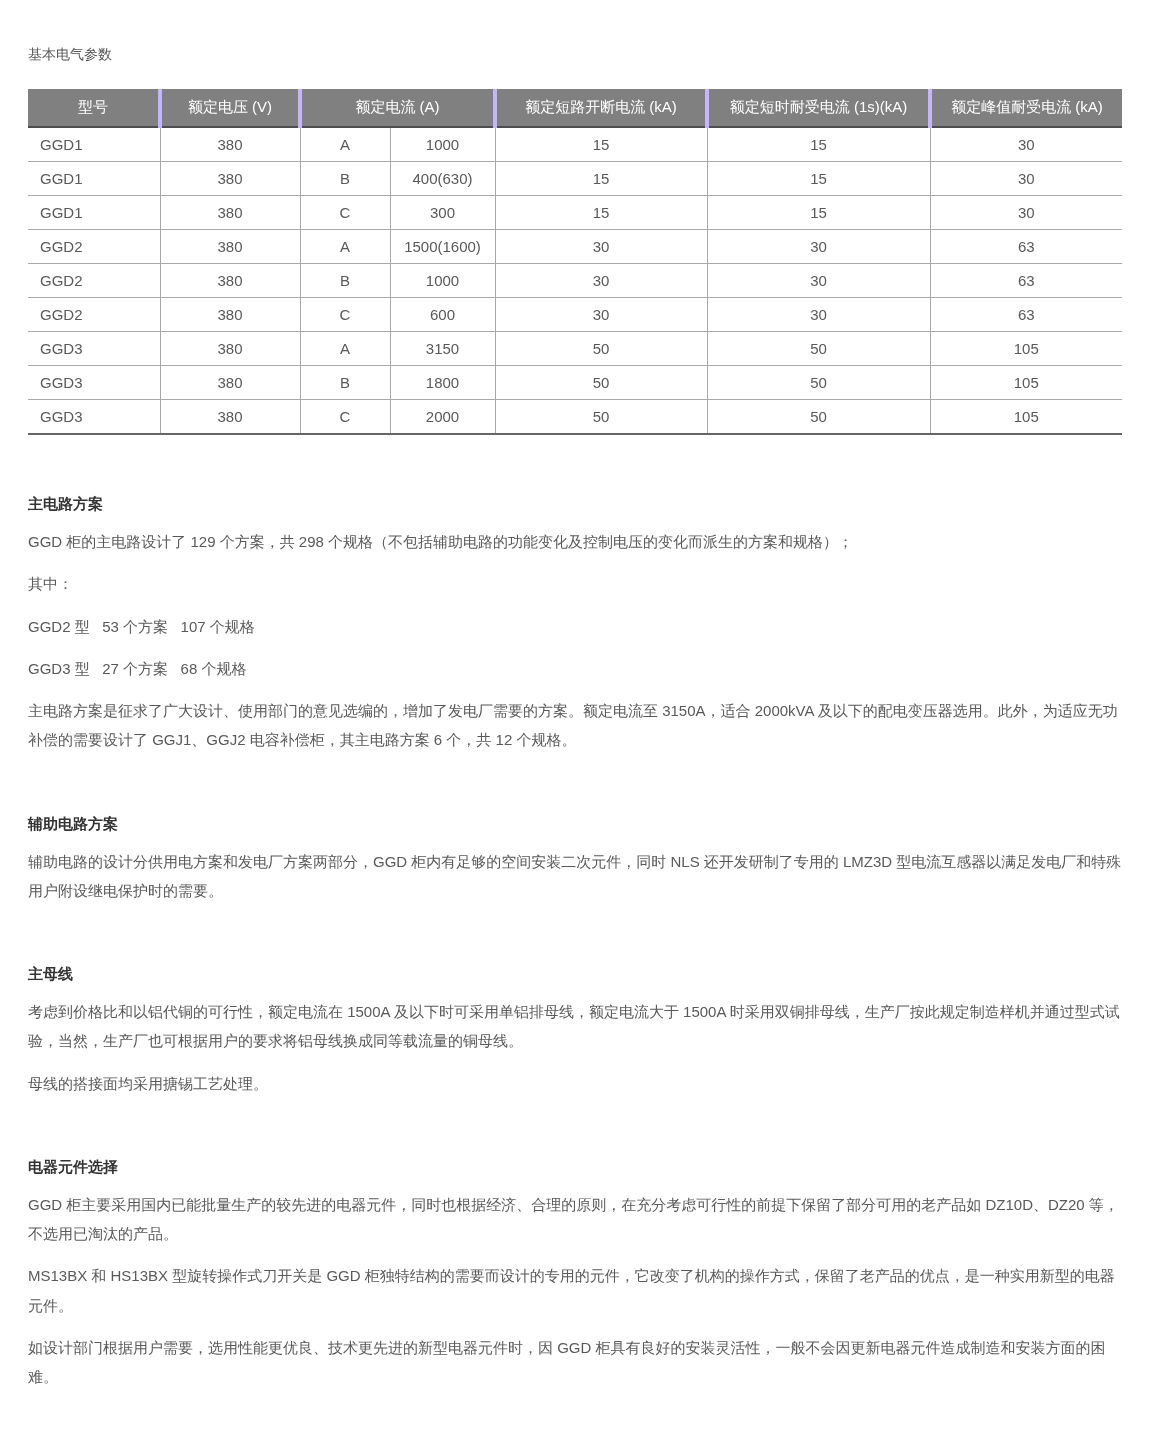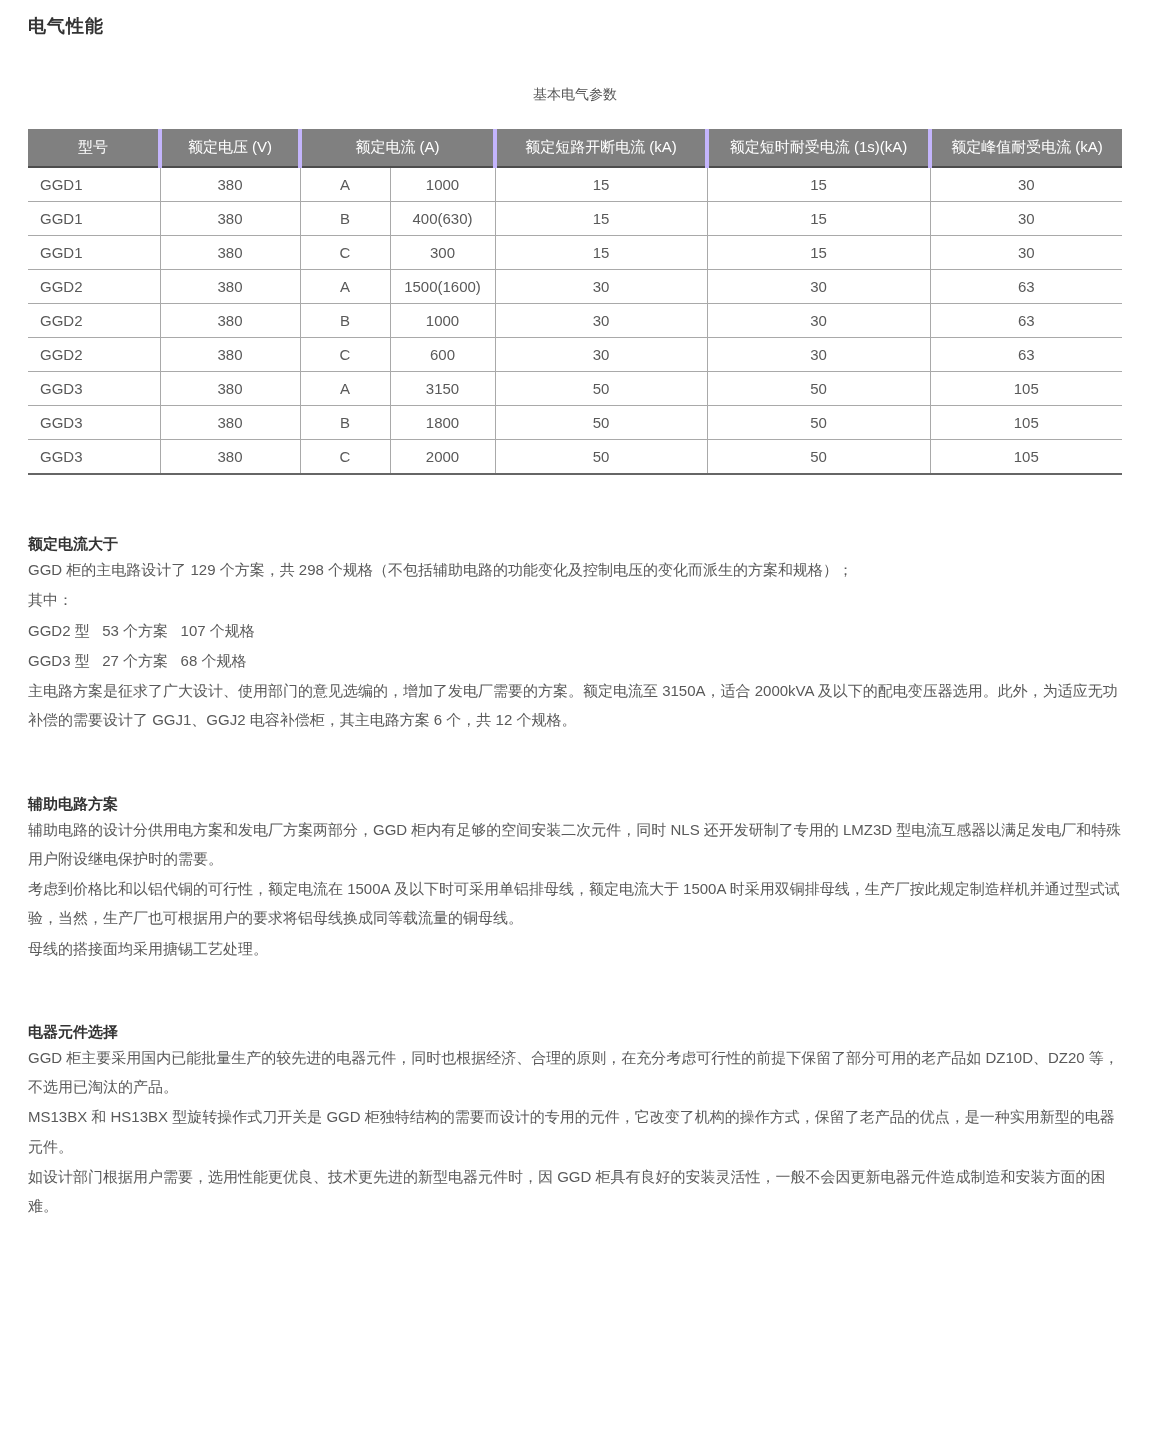--- a/index.html
+++ b/index.html
@@ -16,22 +16,21 @@
   .page-title {
     font-size:18px;
     font-weight:bold;
     color:#333333;
     margin:0;
     letter-spacing:1px;
   }
   .table-caption {
     font-size:14px;
     color:#555555;
-    margin-top:48px;
-    text-align:center;
+    margin-top:32px;
   }
   table.spec-table {
     border-collapse:collapse;
     width:100%;
     margin-top:25px;
     table-layout:fixed;
   }
   table.spec-table thead th {
     background:#808080;
     color:#ffffff;
@@ -60,31 +59,30 @@
   table.spec-table tbody tr:last-child td { border-bottom:2px solid #666666; }
   .section-heading {
     font-size:15px;
     font-weight:bold;
     color:#333333;
     margin:60px 0 0 0;
   }
   .section p {
     font-size:15px;
     line-height:1.95;
-    margin:1px 0 0 0;
+    margin:13px 0 0 0;
     color:#595959;
     white-space:pre-wrap;
   }
 </style>
 </head>
 <body>
 
 <div class="page">
 
-  <h1 class="page-title">电气性能</h1>
 
   <div class="table-caption">基本电气参数</div>
 
   <table class="spec-table">
     <colgroup>
       <col style="width:132px">
       <col style="width:140px">
       <col style="width:90px">
       <col style="width:105px">
       <col style="width:212px">
@@ -180,34 +178,35 @@
         <td>C</td>
         <td>2000</td>
         <td>50</td>
         <td>50</td>
         <td>105</td>
       </tr>
     </tbody>
   </table>
 
   <div class="section">
-    <h2 class="section-heading">额定电流大于</h2>
+    <h2 class="section-heading">主电路方案</h2>
     <p>GGD 柜的主电路设计了 129 个方案，共 298 个规格（不包括辅助电路的功能变化及控制电压的变化而派生的方案和规格）；</p>
     <p>其中：</p>
     <p>GGD2 型   53 个方案   107 个规格</p>
     <p>GGD3 型   27 个方案   68 个规格</p>
     <p>主电路方案是征求了广大设计、使用部门的意见选编的，增加了发电厂需要的方案。额定电流至 3150A，适合 2000kVA 及以下的配电变压器选用。此外，为适应无功补偿的需要设计了 GGJ1、GGJ2 电容补偿柜，其主电路方案 6 个，共 12 个规格。</p>
   </div>
 
   <div class="section">
     <h2 class="section-heading">辅助电路方案</h2>
     <p>辅助电路的设计分供用电方案和发电厂方案两部分，GGD 柜内有足够的空间安装二次元件，同时 NLS 还开发研制了专用的 LMZ3D 型电流互感器以满足发电厂和特殊用户附设继电保护时的需要。</p>
   </div>
 
   <div class="section">
+    <h2 class="section-heading">主母线</h2>
     <p>考虑到价格比和以铝代铜的可行性，额定电流在 1500A 及以下时可采用单铝排母线，额定电流大于 1500A 时采用双铜排母线，生产厂按此规定制造样机并通过型式试验，当然，生产厂也可根据用户的要求将铝母线换成同等载流量的铜母线。</p>
     <p>母线的搭接面均采用搪锡工艺处理。</p>
   </div>
 
   <div class="section">
     <h2 class="section-heading">电器元件选择</h2>
     <p>GGD 柜主要采用国内已能批量生产的较先进的电器元件，同时也根据经济、合理的原则，在充分考虑可行性的前提下保留了部分可用的老产品如 DZ10D、DZ20 等，不选用已淘汰的产品。</p>
     <p>MS13BX 和 HS13BX 型旋转操作式刀开关是 GGD 柜独特结构的需要而设计的专用的元件，它改变了机构的操作方式，保留了老产品的优点，是一种实用新型的电器元件。</p>
     <p>如设计部门根据用户需要，选用性能更优良、技术更先进的新型电器元件时，因 GGD 柜具有良好的安装灵活性，一般不会因更新电器元件造成制造和安装方面的困难。</p>
 

